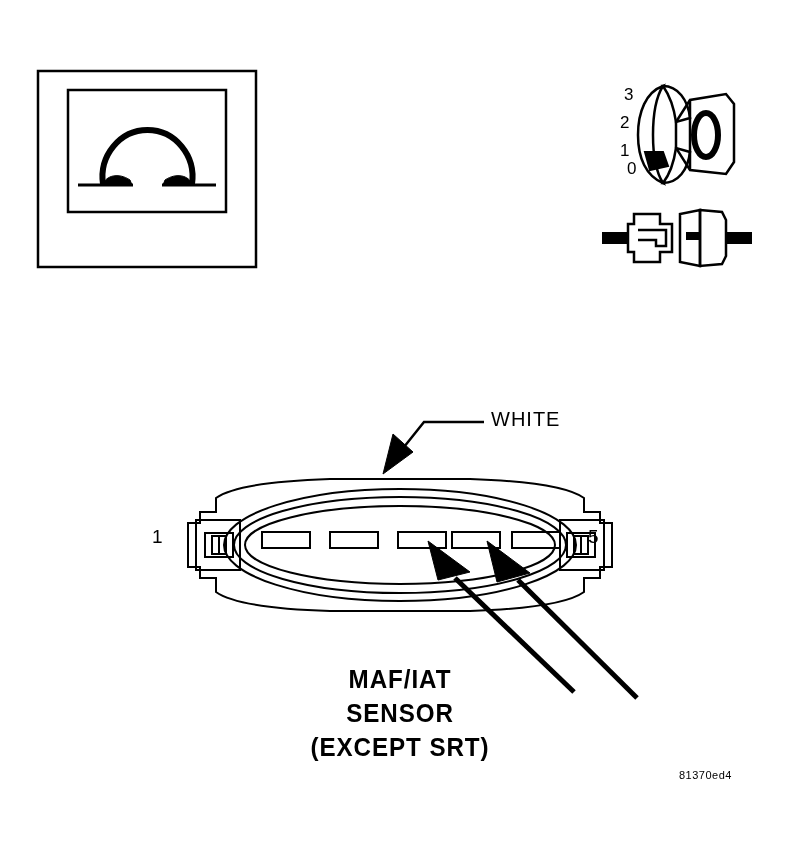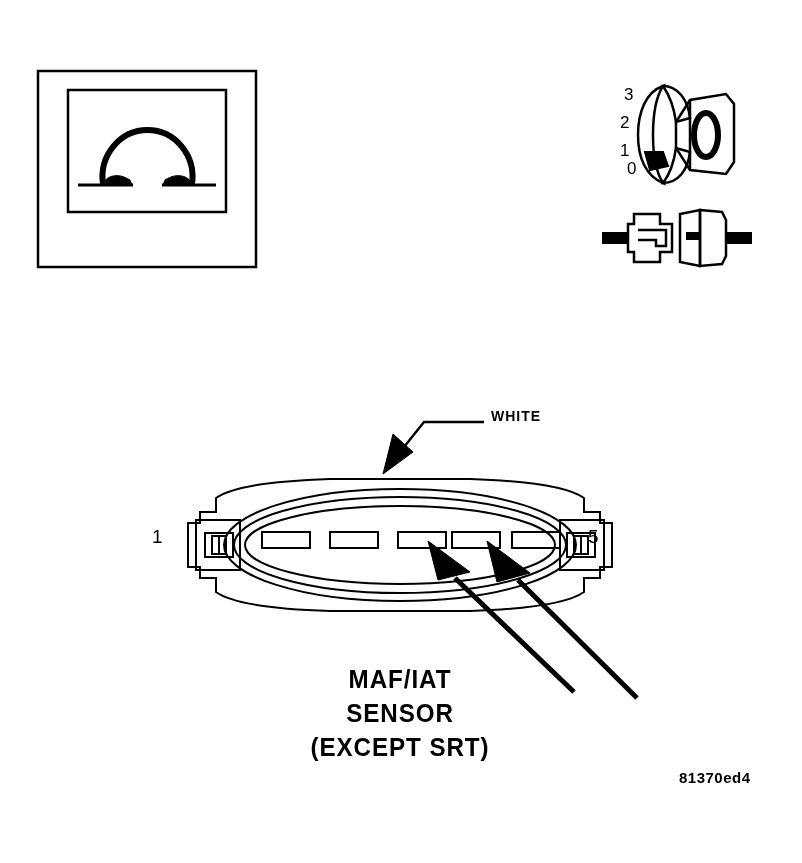--- a/index.html
+++ b/index.html
@@ -41,37 +41,37 @@
     font-size: 17px;
     font-weight: 400;
   }
   .pin-num {
     font-family: "Liberation Sans", sans-serif;
     font-size: 19px;
     font-weight: 400;
   }
   .wire-color-label {
     font-family: "Liberation Sans", sans-serif;
-    font-size: 14px;
-    font-weight: 700;
+    font-size: 20px;
+    font-weight: 400;
     letter-spacing: 1px;
   }
   .sensor-caption {
     font-family: "Liberation Sans", sans-serif;
     font-size: 26px;
     font-weight: bold;
     letter-spacing: 1px;
     text-align: center;
     transform: scaleX(0.93);
     transform-origin: center top;
   }
   .figure-id {
     font-family: "Liberation Sans", sans-serif;
-    font-size: 15px;
-    font-weight: bold;
+    font-size: 11px;
+    font-weight: normal;
     letter-spacing: 0.5px;
   }
 </style>
 </head>
 <body>
 
 <div id="figure-root">
 
   <svg class="svg-layer" viewBox="0 0 802 863" xmlns="http://www.w3.org/2000/svg">
 

